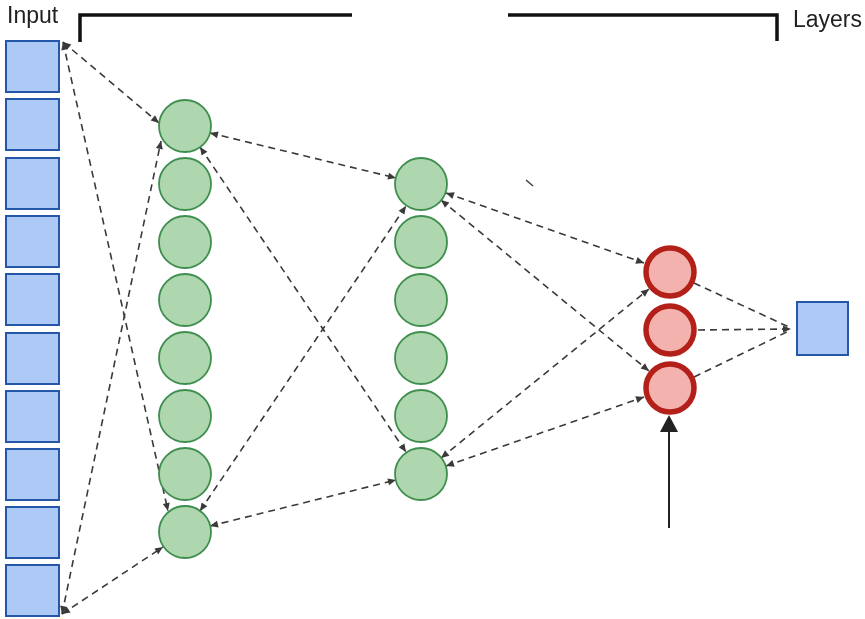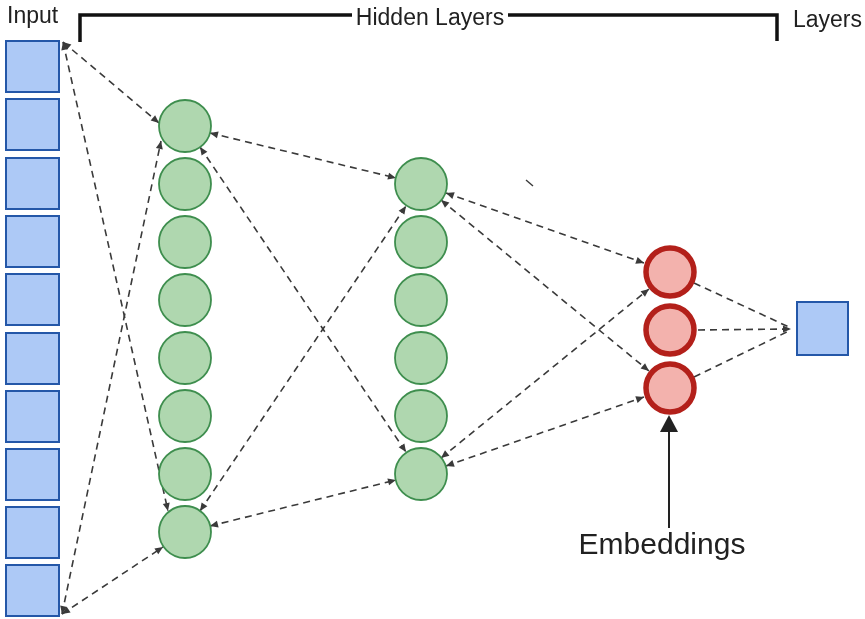--- a/index.html
+++ b/index.html
@@ -96,16 +96,14 @@
       <circle cx="421" cy="416" r="26" fill="#afd7af" stroke="#3e8e4e" stroke-width="1.8"></circle>
       <circle cx="421" cy="474" r="26" fill="#afd7af" stroke="#3e8e4e" stroke-width="1.8"></circle>
       <circle cx="670" cy="272" r="24" fill="#f3b2ad" stroke="#b3201a" stroke-width="5.5"></circle>
       <circle cx="670" cy="330" r="24" fill="#f3b2ad" stroke="#b3201a" stroke-width="5.5"></circle>
       <circle cx="670" cy="388" r="24" fill="#f3b2ad" stroke="#b3201a" stroke-width="5.5"></circle>
       <rect x="797" y="302" width="51" height="53" fill="#adc9f6" stroke="#2457a8" stroke-width="2"></rect>
       <line x1="669" y1="528" x2="669" y2="430" stroke="#222222" stroke-width="2"></line>
       <polygon points="669,415 660,432 678,432" fill="#222222"></polygon>
     </svg>
   <div class="lbl lbl-small" id="lbl-input">Input</div>
-  <div class="lbl lbl-small" id="lbl-hidden">Hidden Layers</div>
   <div class="lbl lbl-small" id="lbl-output">Layers</div>
-  <div class="lbl lbl-big" id="lbl-embeddings">Embeddings</div>
 </div>
 
 </body></html>

